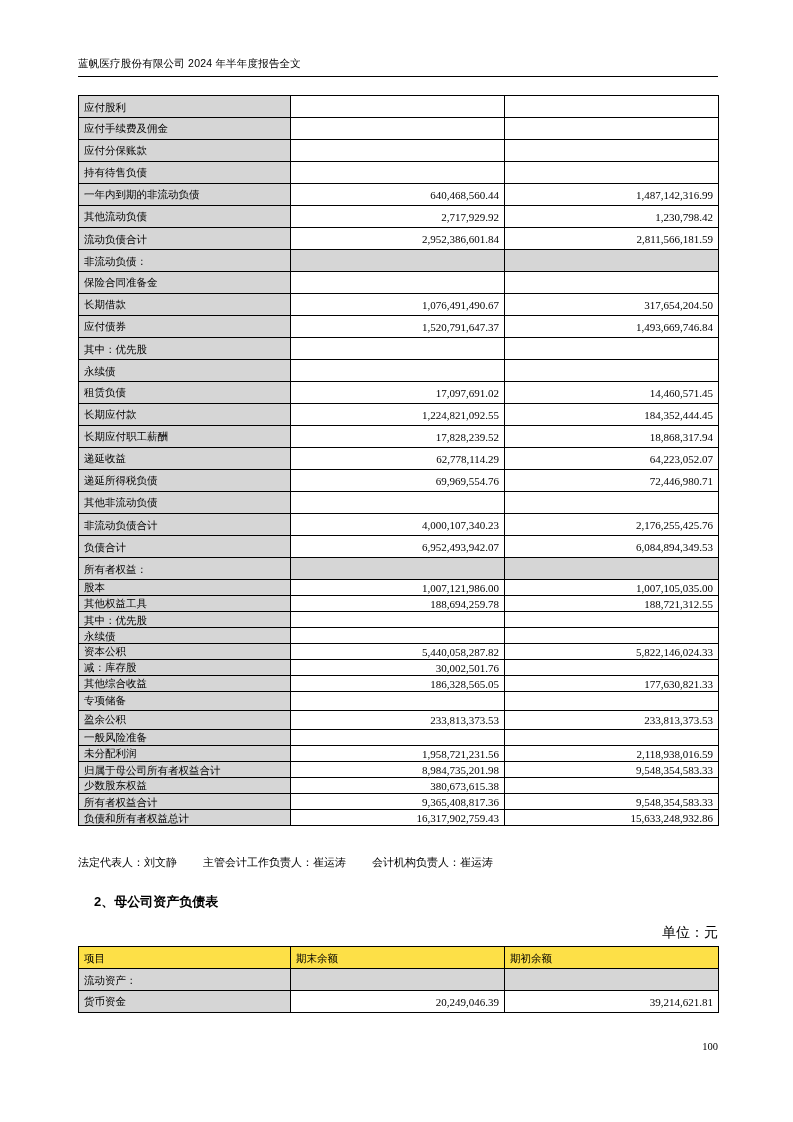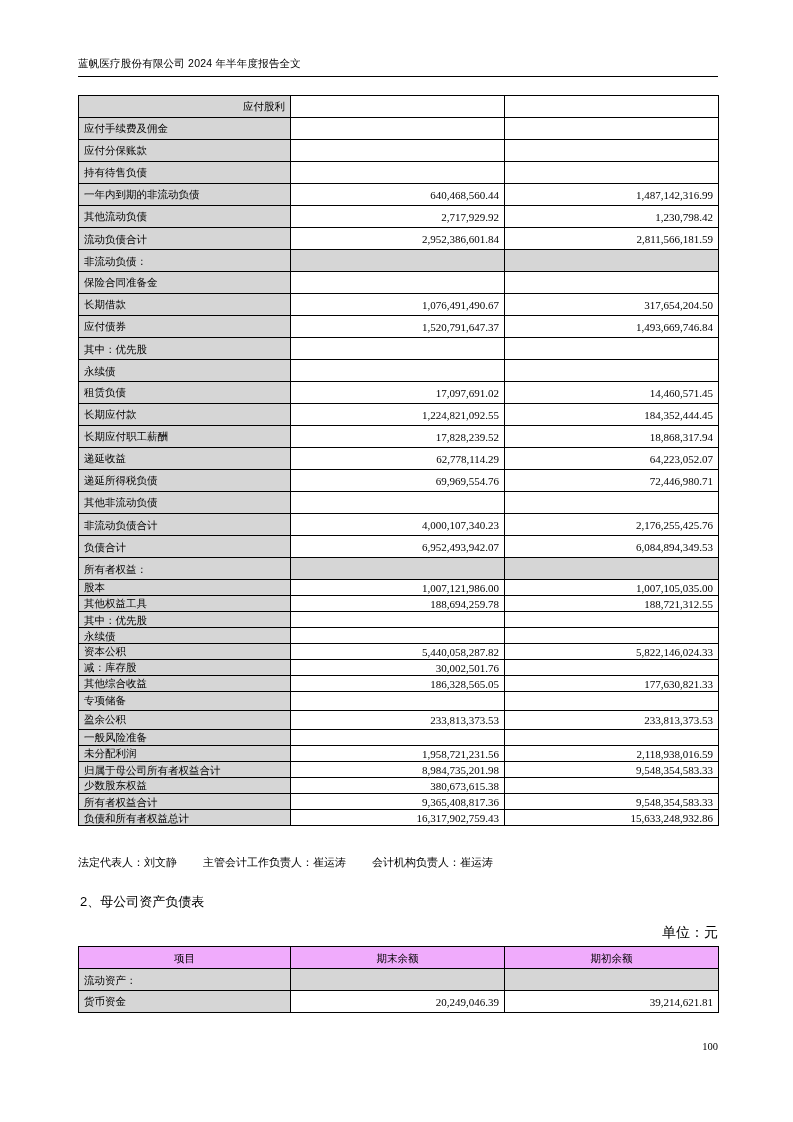--- a/index.html
+++ b/index.html
@@ -74,65 +74,65 @@
     white-space: nowrap;
   }
 
   .col-item  { width: 212px; }
   .col-val   { width: 214px; }
 
   td.label {
     background: #d6d6d6;
     text-align: left;
   }
-  td.label.center { text-align: right; font-family: Liberation Serif, serif; }
+  td.label.center { text-align: left; }
   td.num {
     background: #ffffff;
     text-align: right;
     font-family: "Liberation Serif", "DejaVu Serif", serif;
     font-size: 11px;
   }
   td.num.shaded { background: #d6d6d6; }
 
   
   .ind0 { padding-left: 5px; }
   .ind1 { padding-left: 16px; font-family: Liberation Serif, serif; }
   .ind2 { padding-left: 30px; }
   .ind3 { padding-left: 52px; }
 
   tr.tall td   { height: 22px; }
   tr.short td  { height: 16px; }
   tr.mid td    { height: 19px; }
 
   
   .hdr td {
-    background: #f0abfc;
-    text-align: center;
+    background: #fde047;
+    text-align: left;
     height: 22px;
   }
 
   
   .sig-line {
     position: absolute;
     left: 78px;
     top: 855px;
     width: 640px;
     font-size: 11px;
     line-height: 14px;
     white-space: nowrap;
   }
   .sig-line span.gap { display: inline-block; width: 26px; }
 
   
   .section-heading {
     position: absolute;
-    left: 80px;
+    left: 94px;
     top: 893px;
     font-size: 13px;
-    font-weight: normal;
+    font-weight: bold;
     line-height: 18px;
     white-space: nowrap;
   }
 
   
   .unit-note {
     position: absolute;
     left: 78px;
     top: 925px;
     width: 640px;

